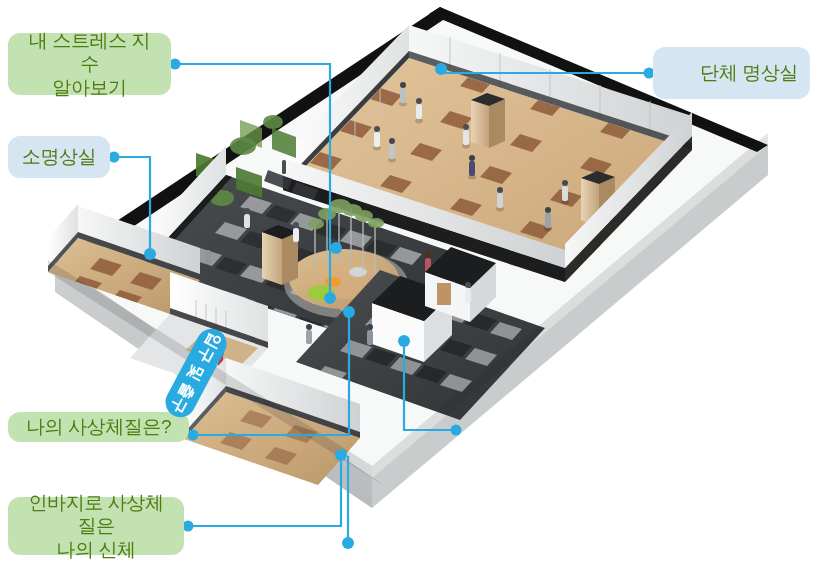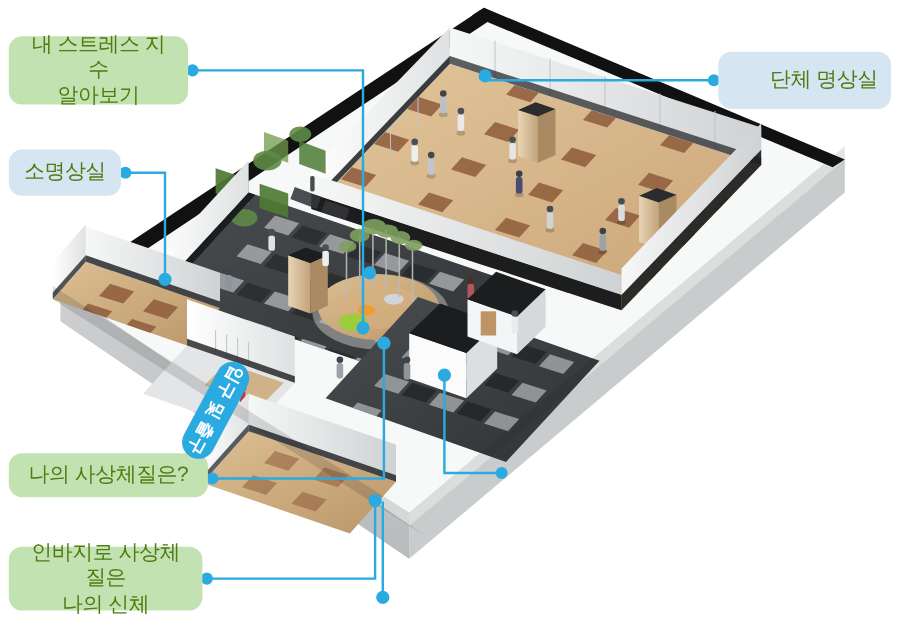--- a/index.html
+++ b/index.html
@@ -473,21 +473,21 @@
     </g>
   </svg>
 
   <div class="pill green" style="left:8px;top:33px;width:163px;height:62px;">내 스트레스 지수
 알아보기</div>
 
   <div class="pill blue" style="left:8px;top:136px;width:102px;height:42px;">소명상실</div>
 
   <div class="pill blue" style="left:653px;top:47px;width:157px;height:52px;padding-left:47px;">단체 명상실</div>
 
-  <div class="pill green" style="left:8px;top:412px;width:181px;height:40px;">나의 사상체질은?</div>
+  <div class="pill green" style="left:8px;top:412px;width:181px;height:30px;">나의 사상체질은?</div>
 
   <div class="pill green" style="left:8px;top:497px;width:176px;height:58px;">인바지로 사상체질은
 나의 신체</div>
 
 
 
   <div class="rotpill" style="left:148px;top:358px;width:96px;height:30px;transform:rotate(118deg);">입구 및 출구</div>
 
 </div>
 

